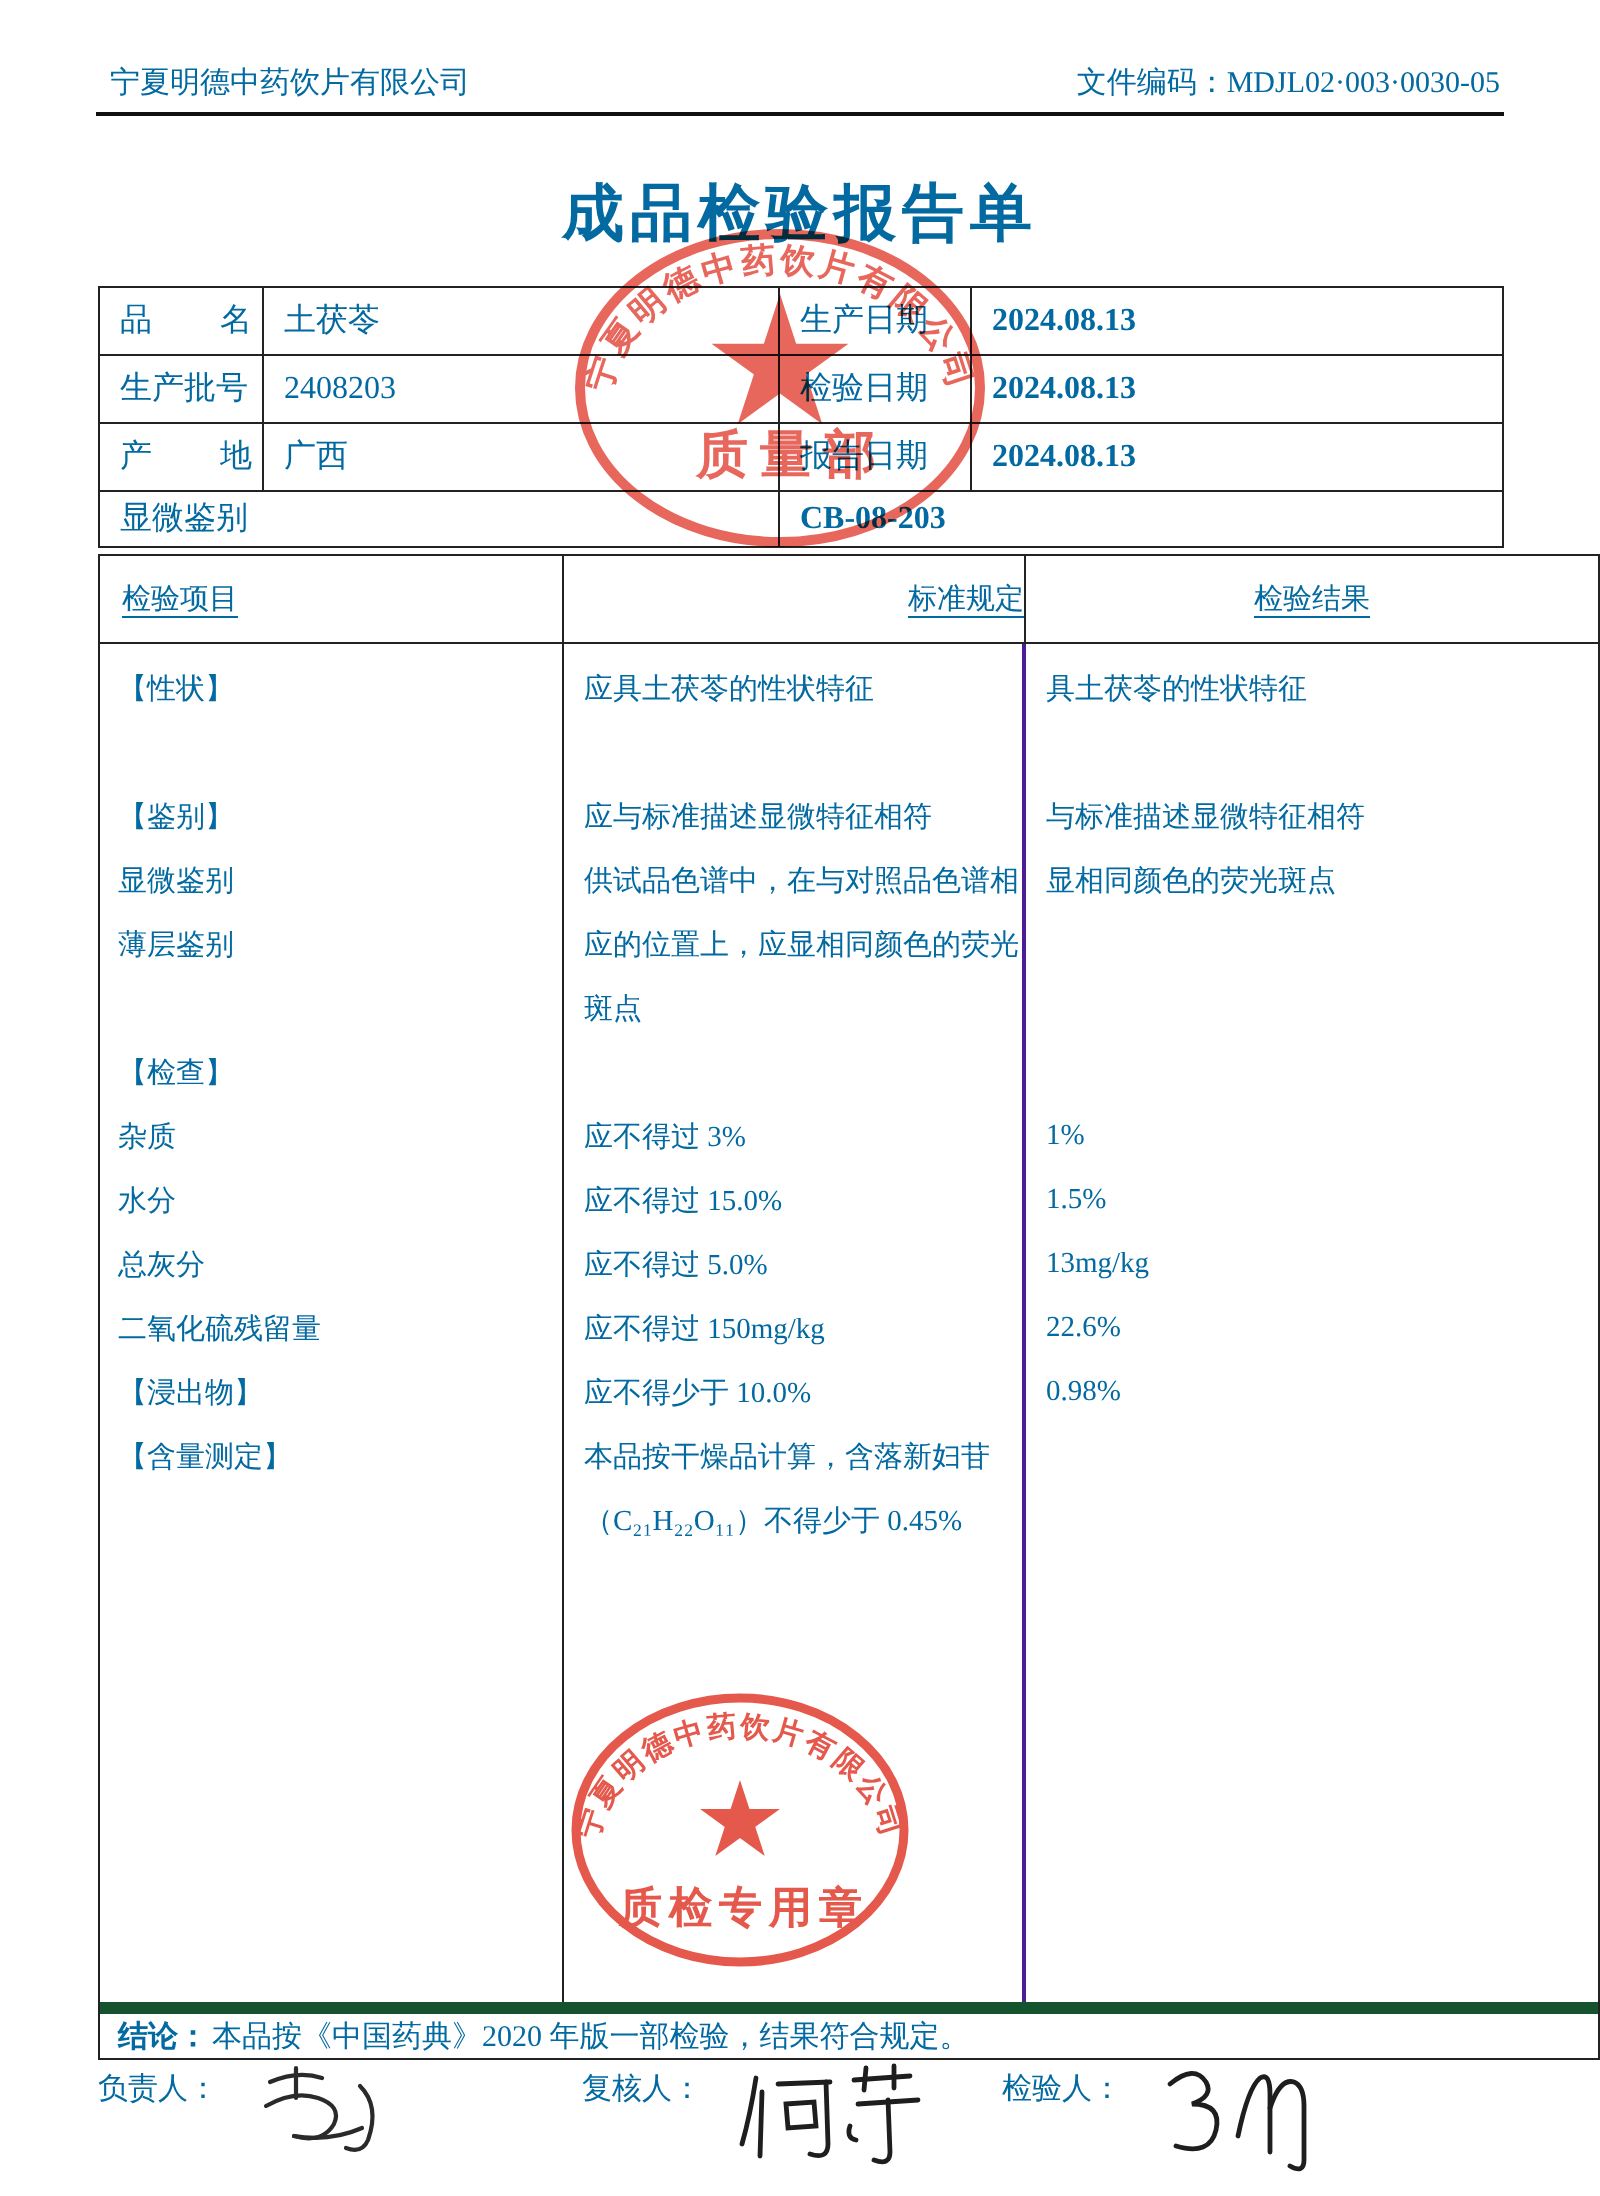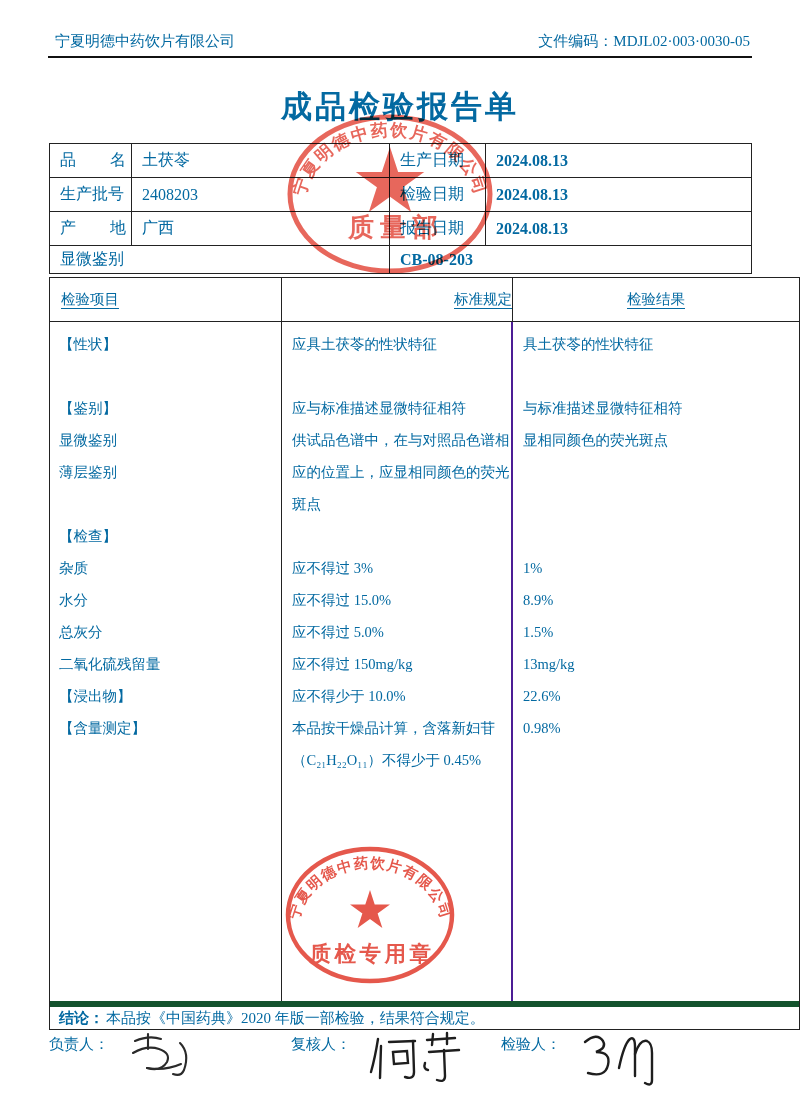--- a/index.html
+++ b/index.html
@@ -141,21 +141,20 @@
       </div>
       <div class="insp-col col-res">
         <div class="line">具土茯苓的性状特征</div>
         <div class="line"></div>
         <div class="line">与标准描述显微特征相符</div>
         <div class="line">显相同颜色的荧光斑点</div>
         <div class="line"></div>
         <div class="line"></div>
         <div class="line"></div>
         <div class="line">1%</div>
-        <div class="line">8.9%</div>
         <div class="line">1.5%</div>
         <div class="line">13mg/kg</div>
         <div class="line">22.6%</div>
         <div class="line">0.98%</div>
         <div class="line"></div>
       </div>
     </div>
     <div class="insp-conclusion">
       <span class="c-label">结论：</span>
       <span>本品按《中国药典》2020 年版一部检验，结果符合规定。</span>

